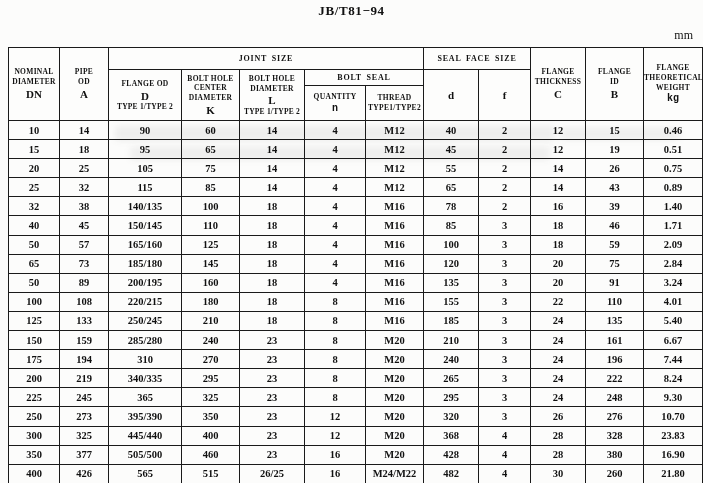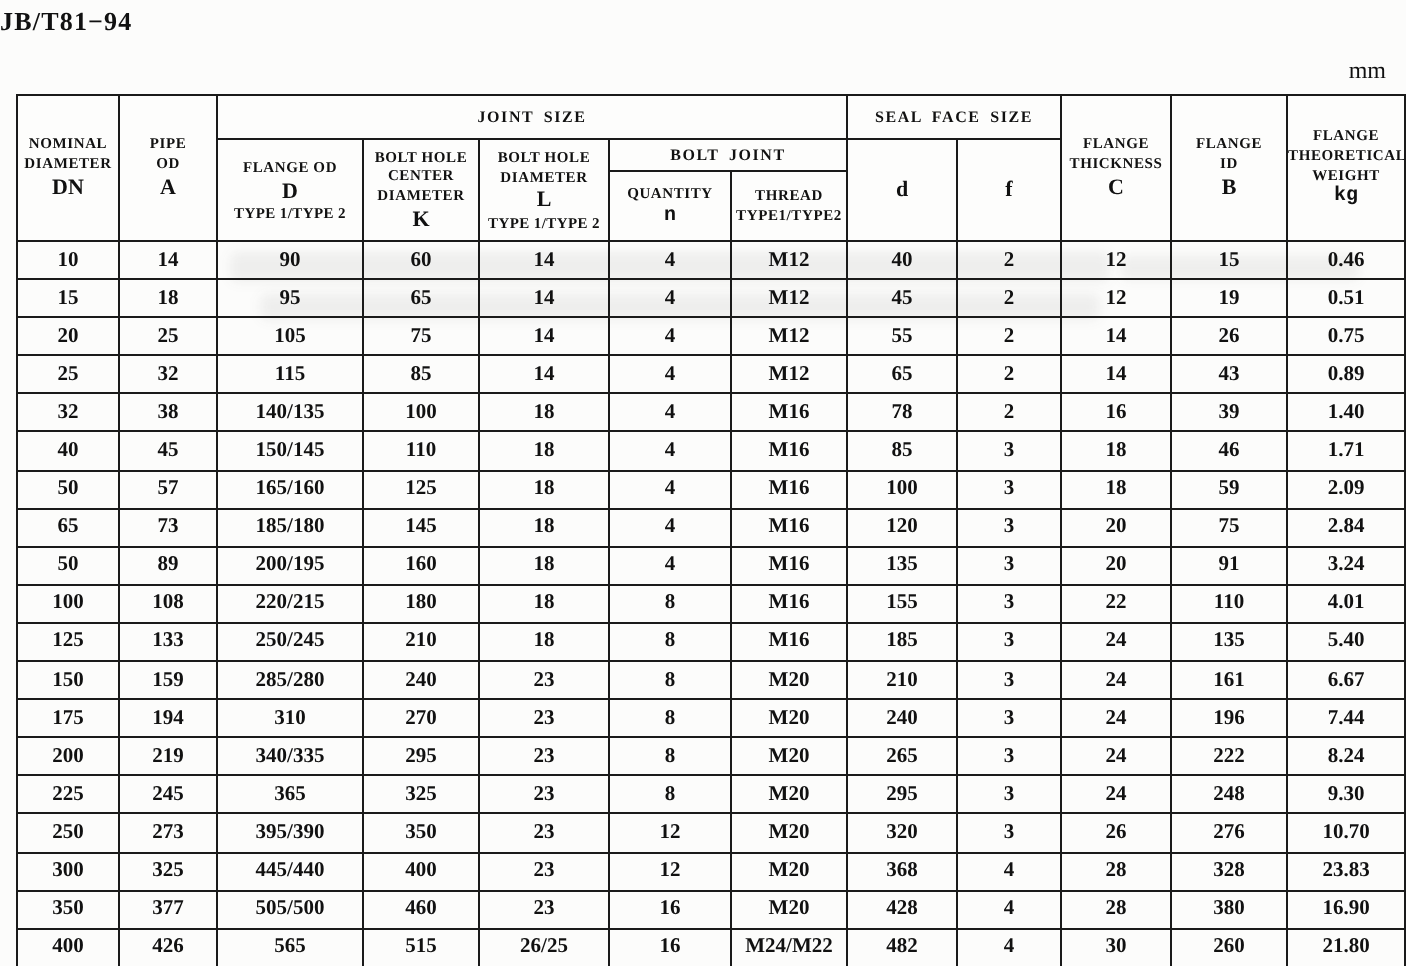--- a/index.html
+++ b/index.html
@@ -15,21 +15,21 @@
   .sheet {
     position: relative;
     width: 703px;
     height: 483px;
   }
   .doc-title {
     position: absolute;
     top: 3px;
     left: 0;
     width: 100%;
-    text-align: left;
+    text-align: center;
     font-size: 13px;
     font-weight: bold;
     letter-spacing: 0.6px;
   }
   .unit-label {
     position: absolute;
     top: 28px;
     right: 10px;
     font-size: 12px;
     font-weight: normal;
@@ -163,21 +163,21 @@
 DIAMETER</div>
           <div class="sym">K</div>
         </th>
         <th rowspan="2">
           <div class="lbl">BOLT HOLE
 DIAMETER</div>
           <div class="sym">L</div>
           <div class="note">TYPE 1/TYPE 2</div>
         </th>
         <th colspan="2" class="band">
-          <div class="group-label">BOLT JOINT</div>
+          <div class="group-label">BOLT SEAL</div>
         </th>
         <th rowspan="2">
           <div class="sym">d</div>
         </th>
         <th rowspan="2">
           <div class="sym">f</div>
         </th>
       </tr>
       <tr class="h3">
         <th>

